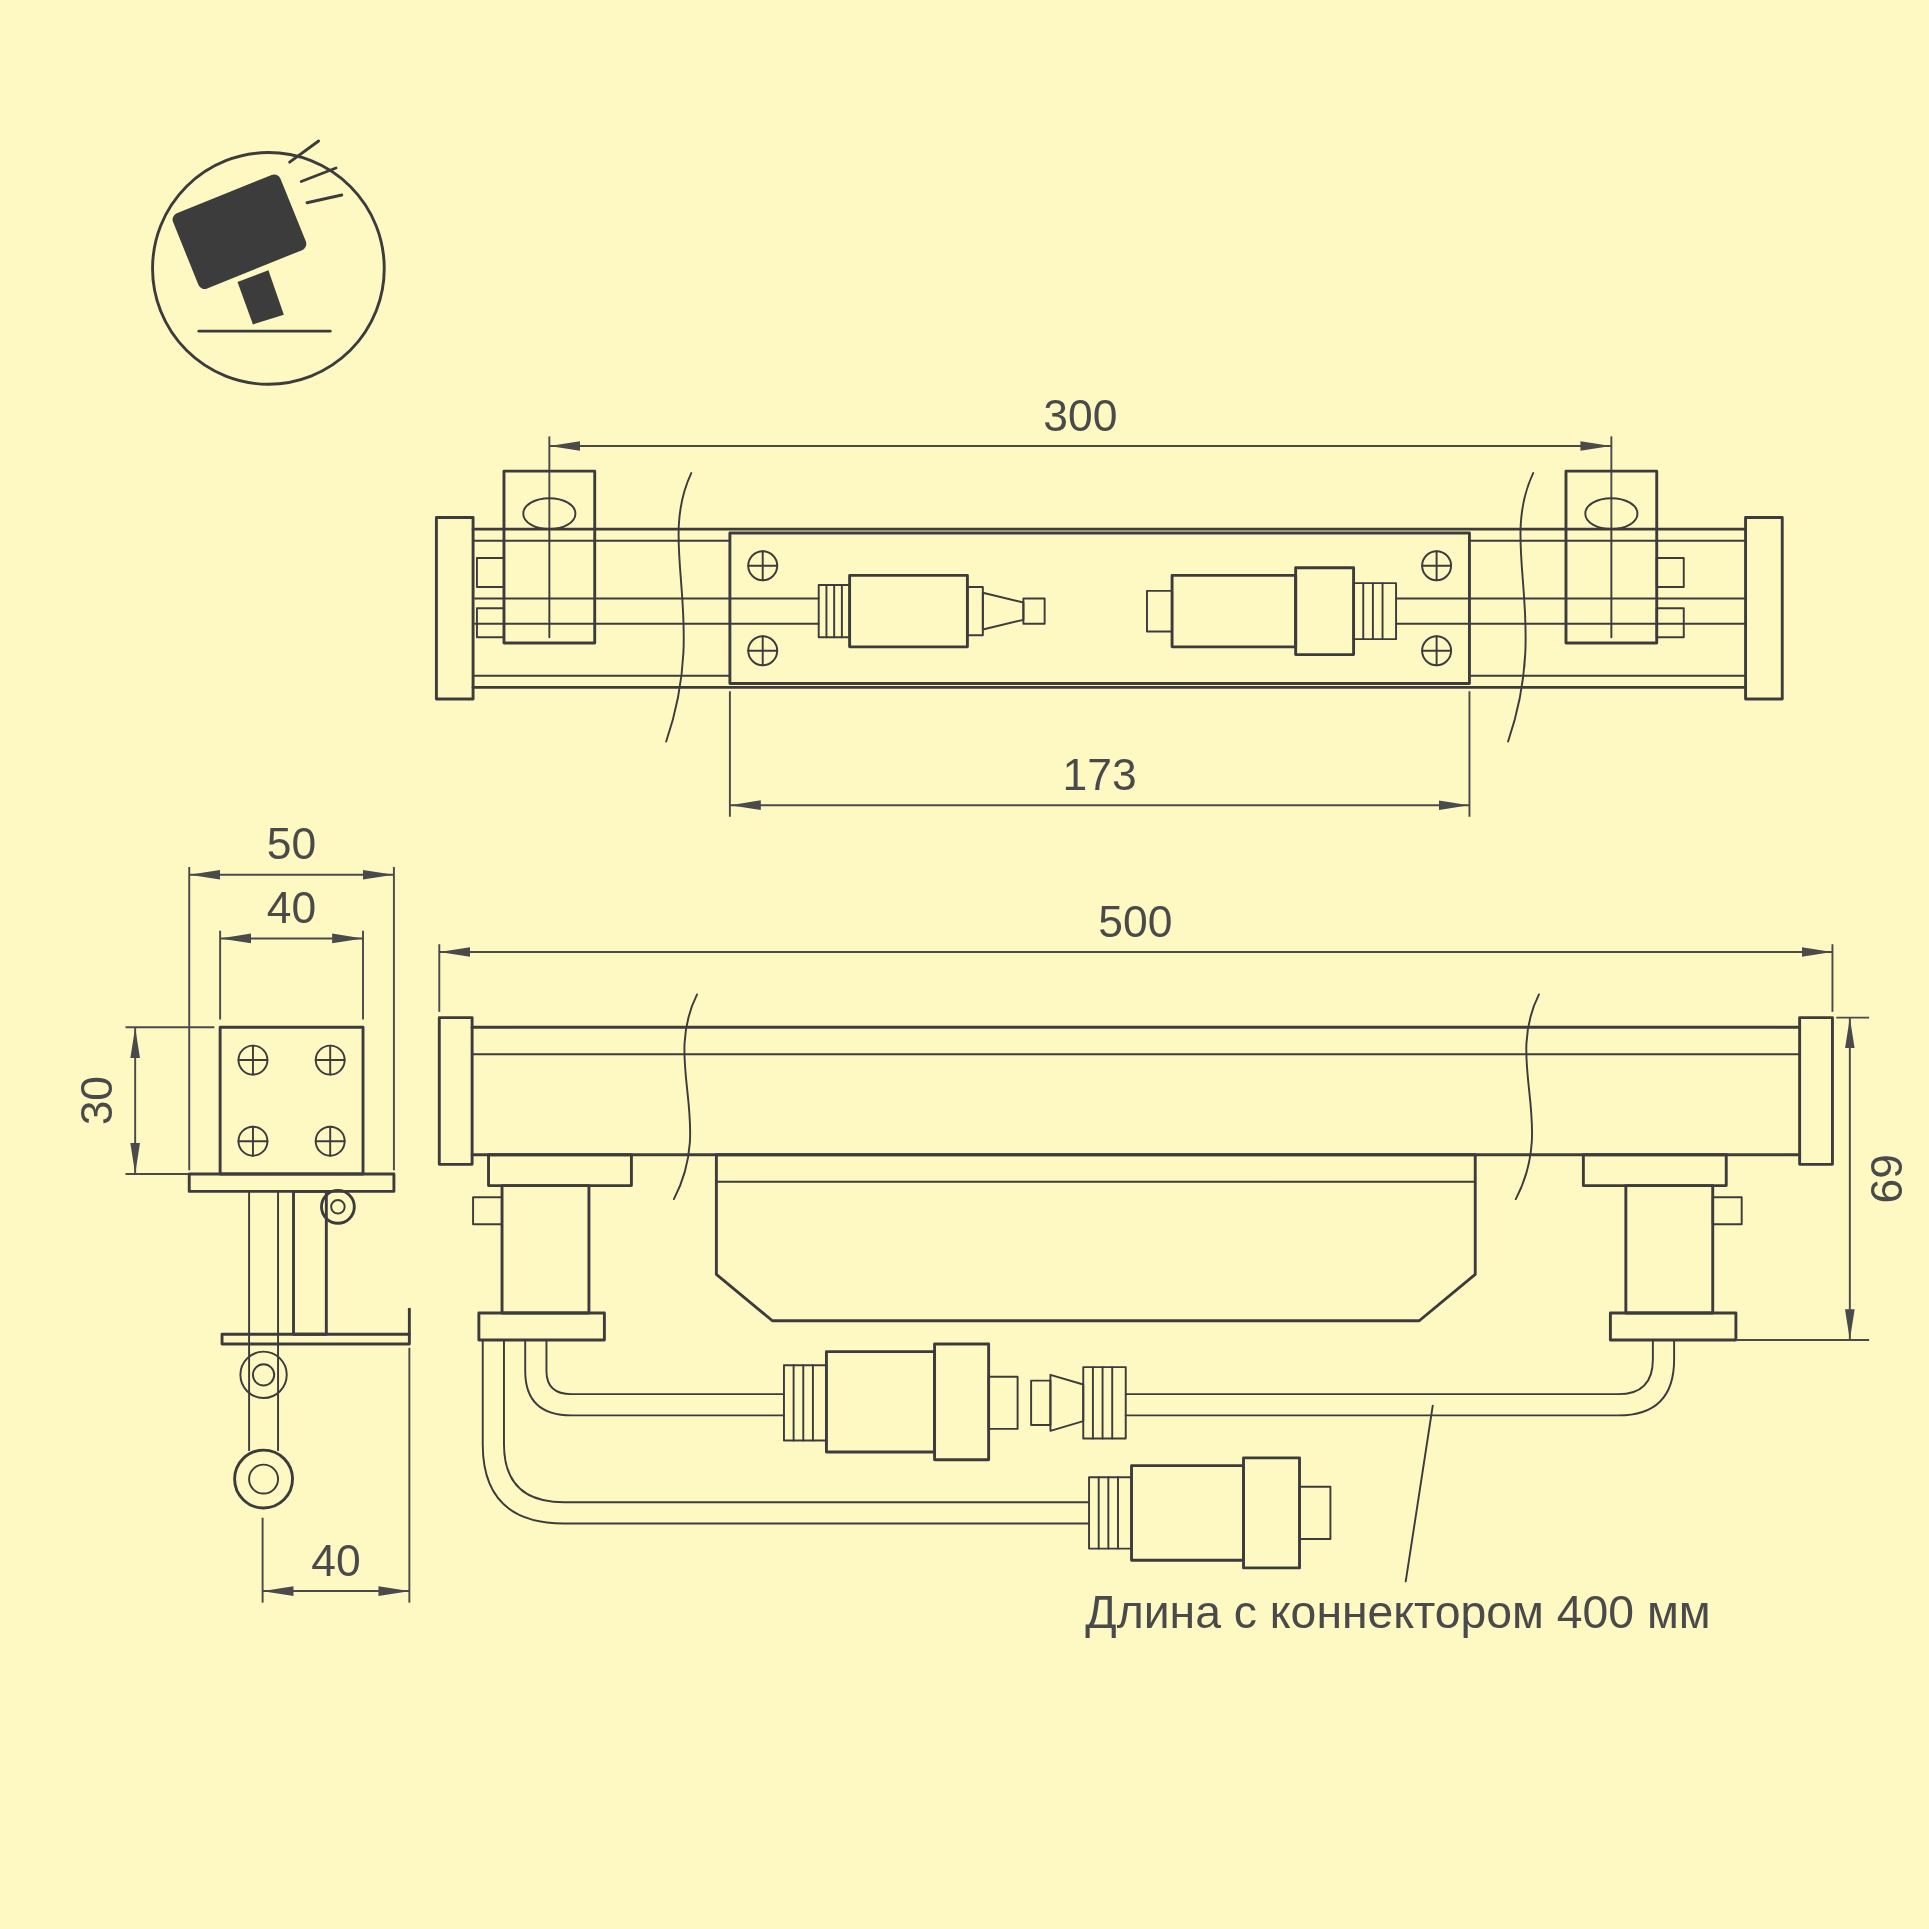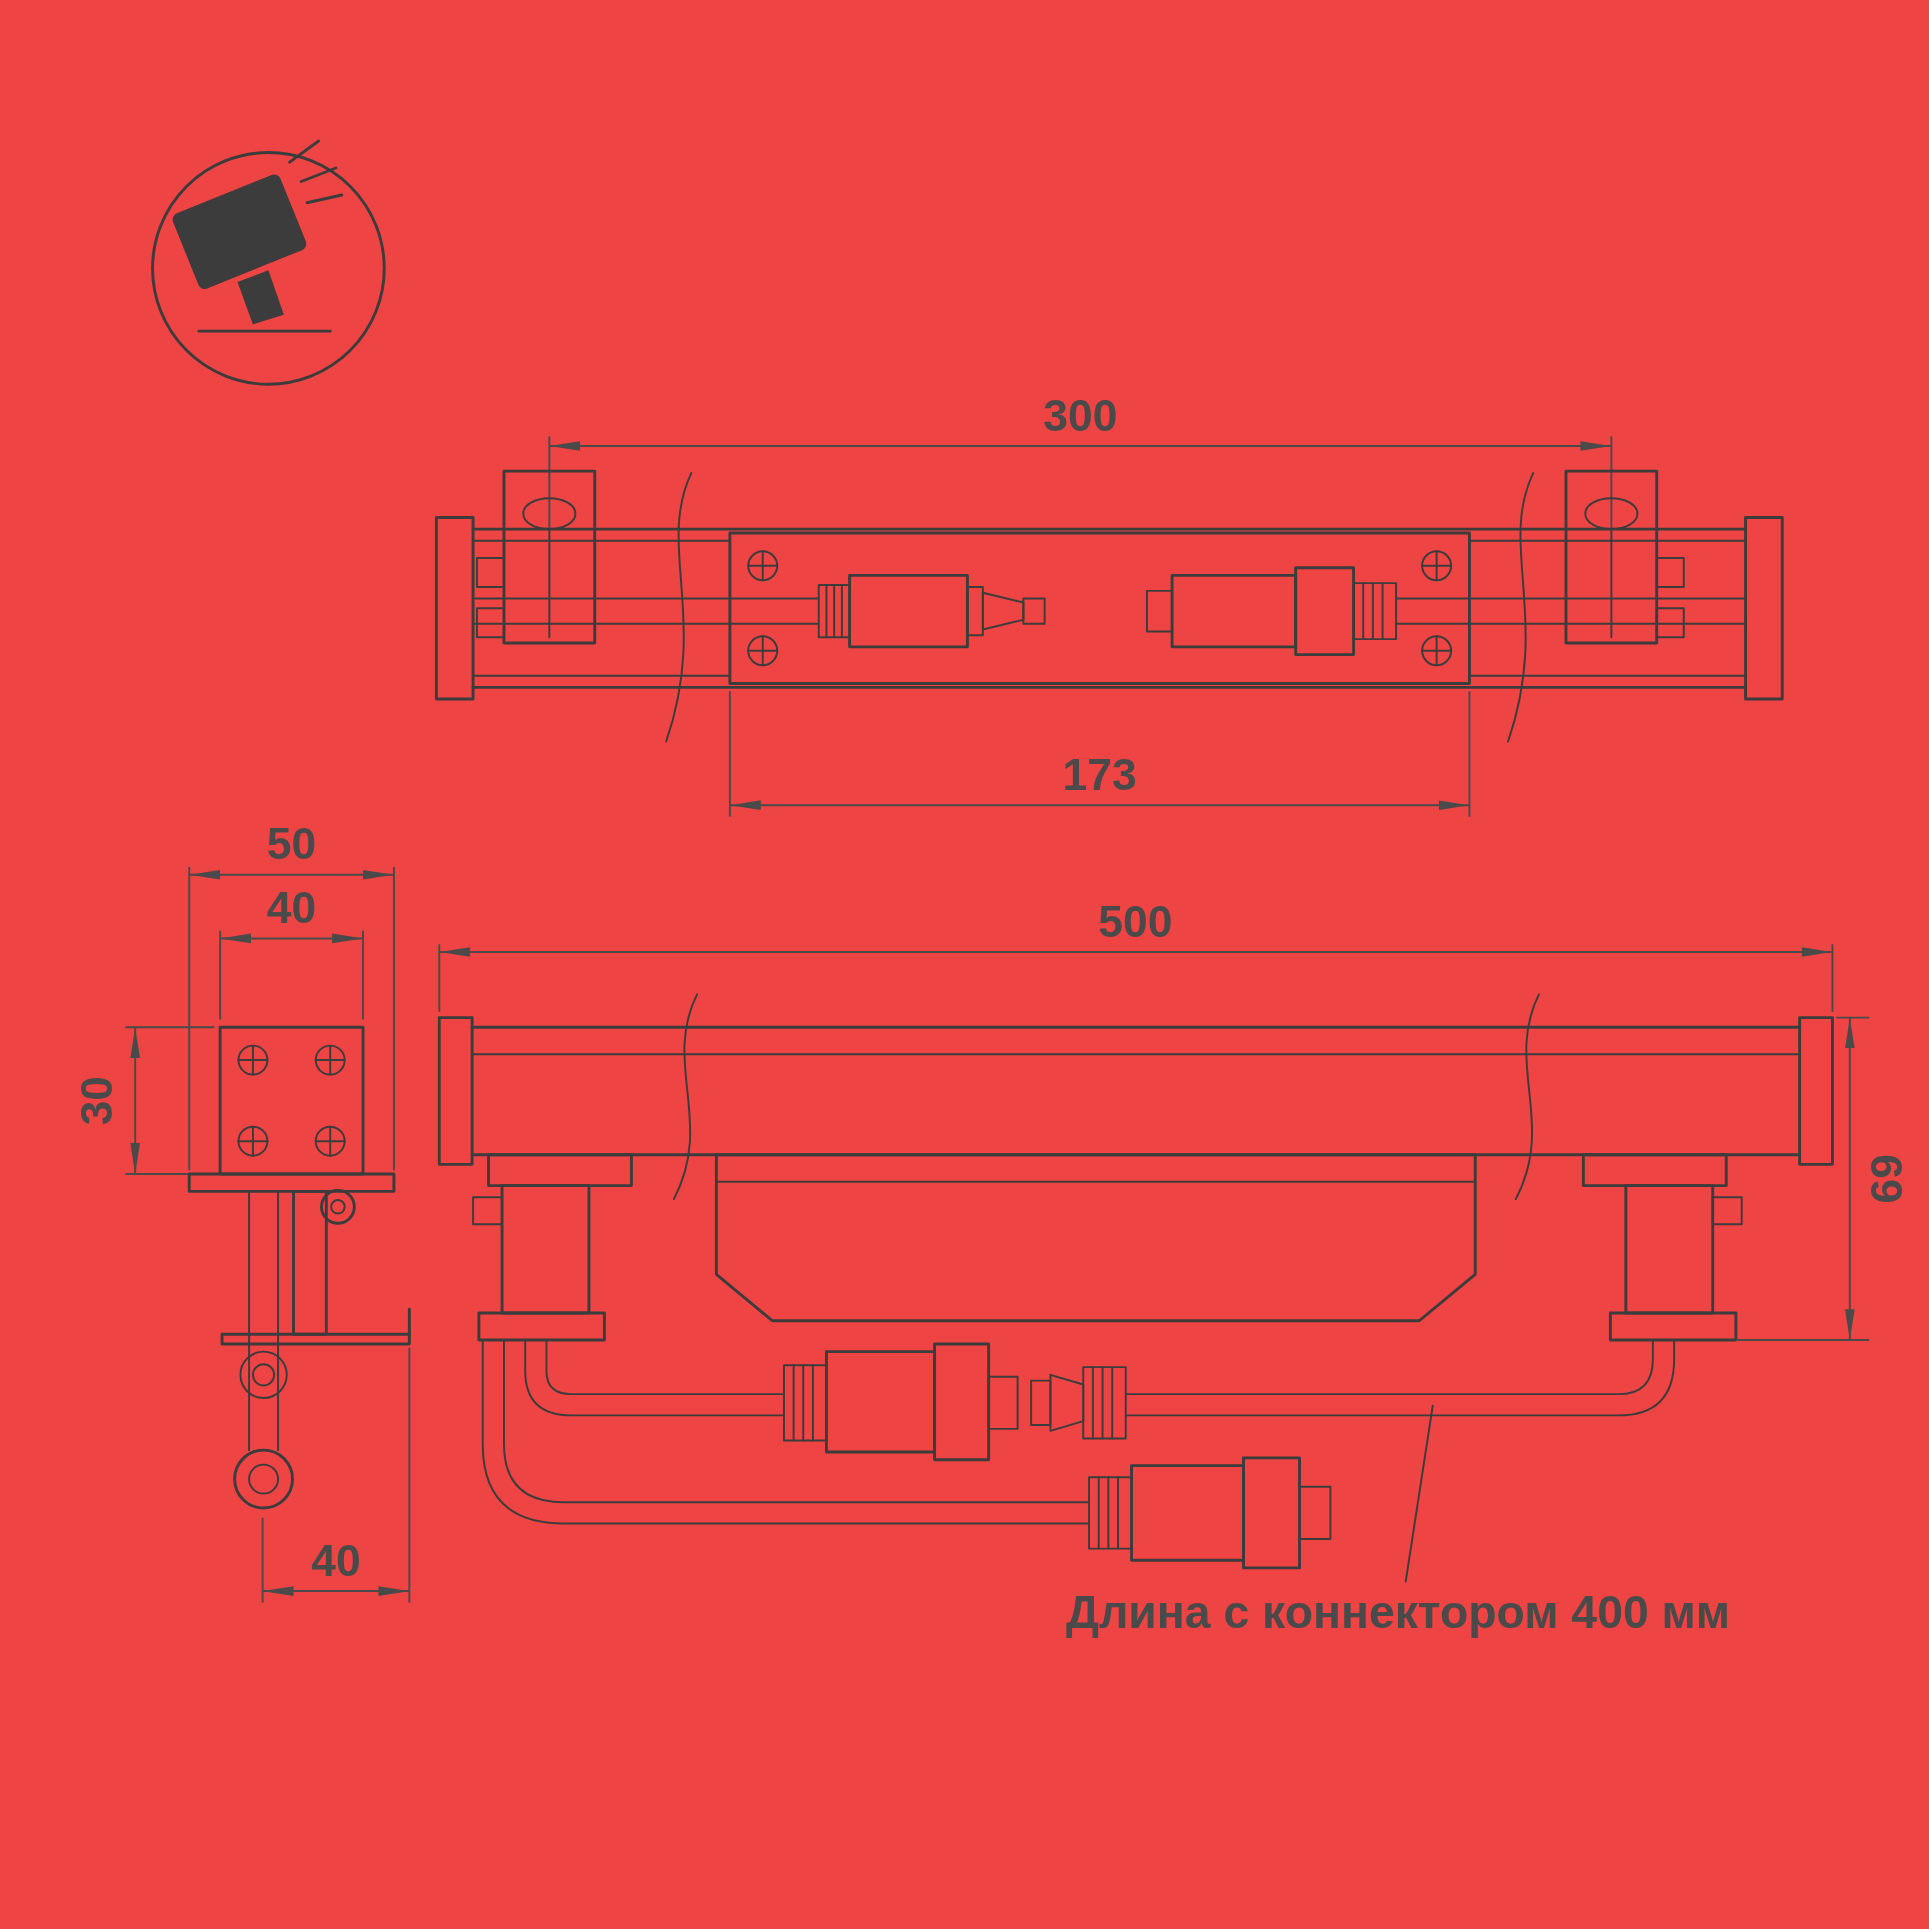--- a/index.html
+++ b/index.html
@@ -5,23 +5,22 @@
   html, body {
     margin: 0;
     padding: 0;
     background: #f4f4f4;
     font-family: "Liberation Sans", sans-serif;
   }
   .page {
     position: relative;
     width: 1929px;
     height: 1929px;
-    background: #ef4444;
+    background: #fef9c3;
     overflow: hidden;
-    font-weight: bold;
   }
   svg { display: block; }
 
   .outline {
     fill: none;
     stroke: #3c3c3c;
     stroke-width: 3;
     stroke-linejoin: round;
     stroke-linecap: round;
   }

